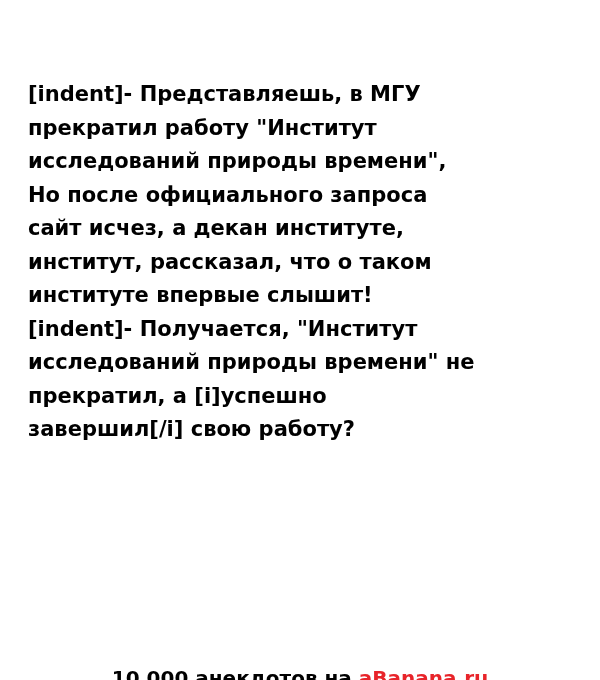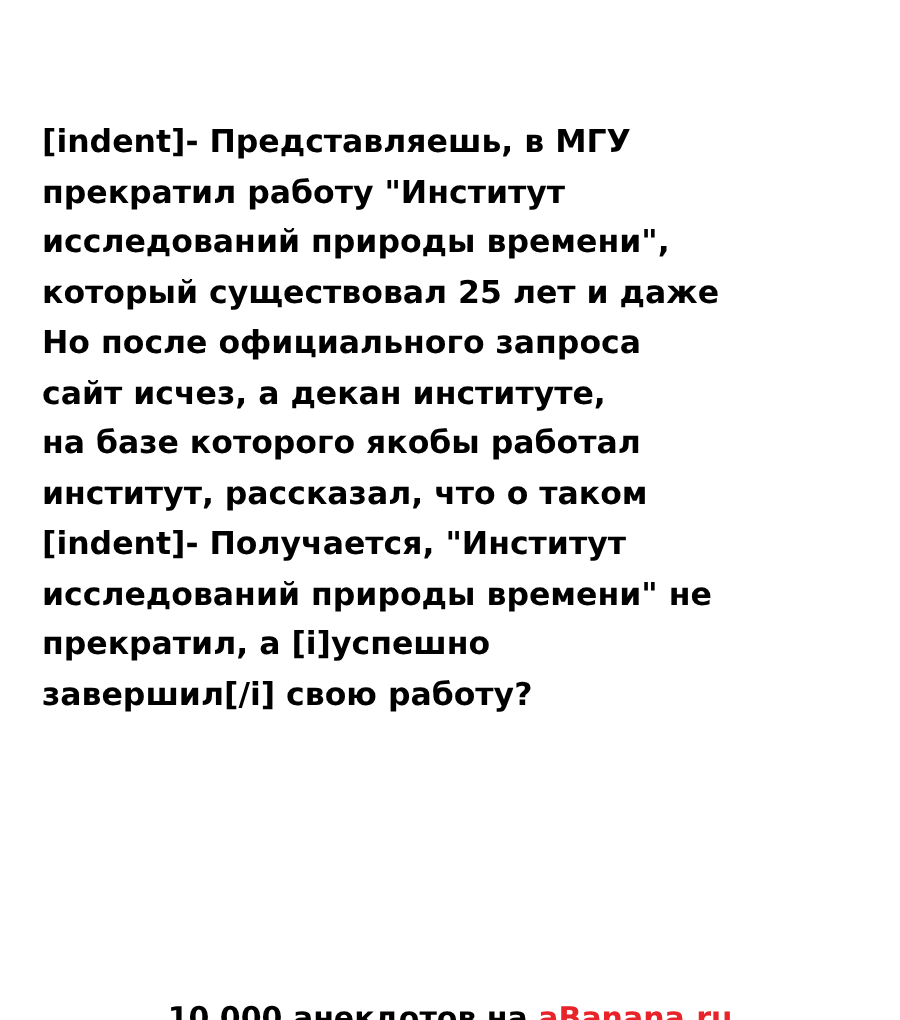--- a/index.html
+++ b/index.html
@@ -50,25 +50,24 @@
 </style>
 </head>
 <body>
 
 <div class="page">
 
   <div class="joke-body">
     <div class="joke-line">[indent]- Представляешь, в МГУ</div>
     <div class="joke-line">прекратил работу "Институт</div>
     <div class="joke-line">исследований природы времени",</div>
-    <div class="joke-line">который существовал 25 лет и даже</div>
     <div class="joke-line">Но после официального запроса</div>
     <div class="joke-line">сайт исчез, а декан институте,</div>
-    <div class="joke-line">на базе которого якобы работал</div>
     <div class="joke-line">институт, рассказал, что о таком</div>
+    <div class="joke-line">институте впервые слышит!</div>
     <div class="joke-line">[indent]- Получается, "Институт</div>
     <div class="joke-line">исследований природы времени" не</div>
     <div class="joke-line">прекратил, а [i]успешно</div>
     <div class="joke-line">завершил[/i] свою работу?</div>
   </div>
 
   <div class="footer">
     <span>10 000 анекдотов на </span><span class="brand">aBanana.ru</span>
   </div>
 

